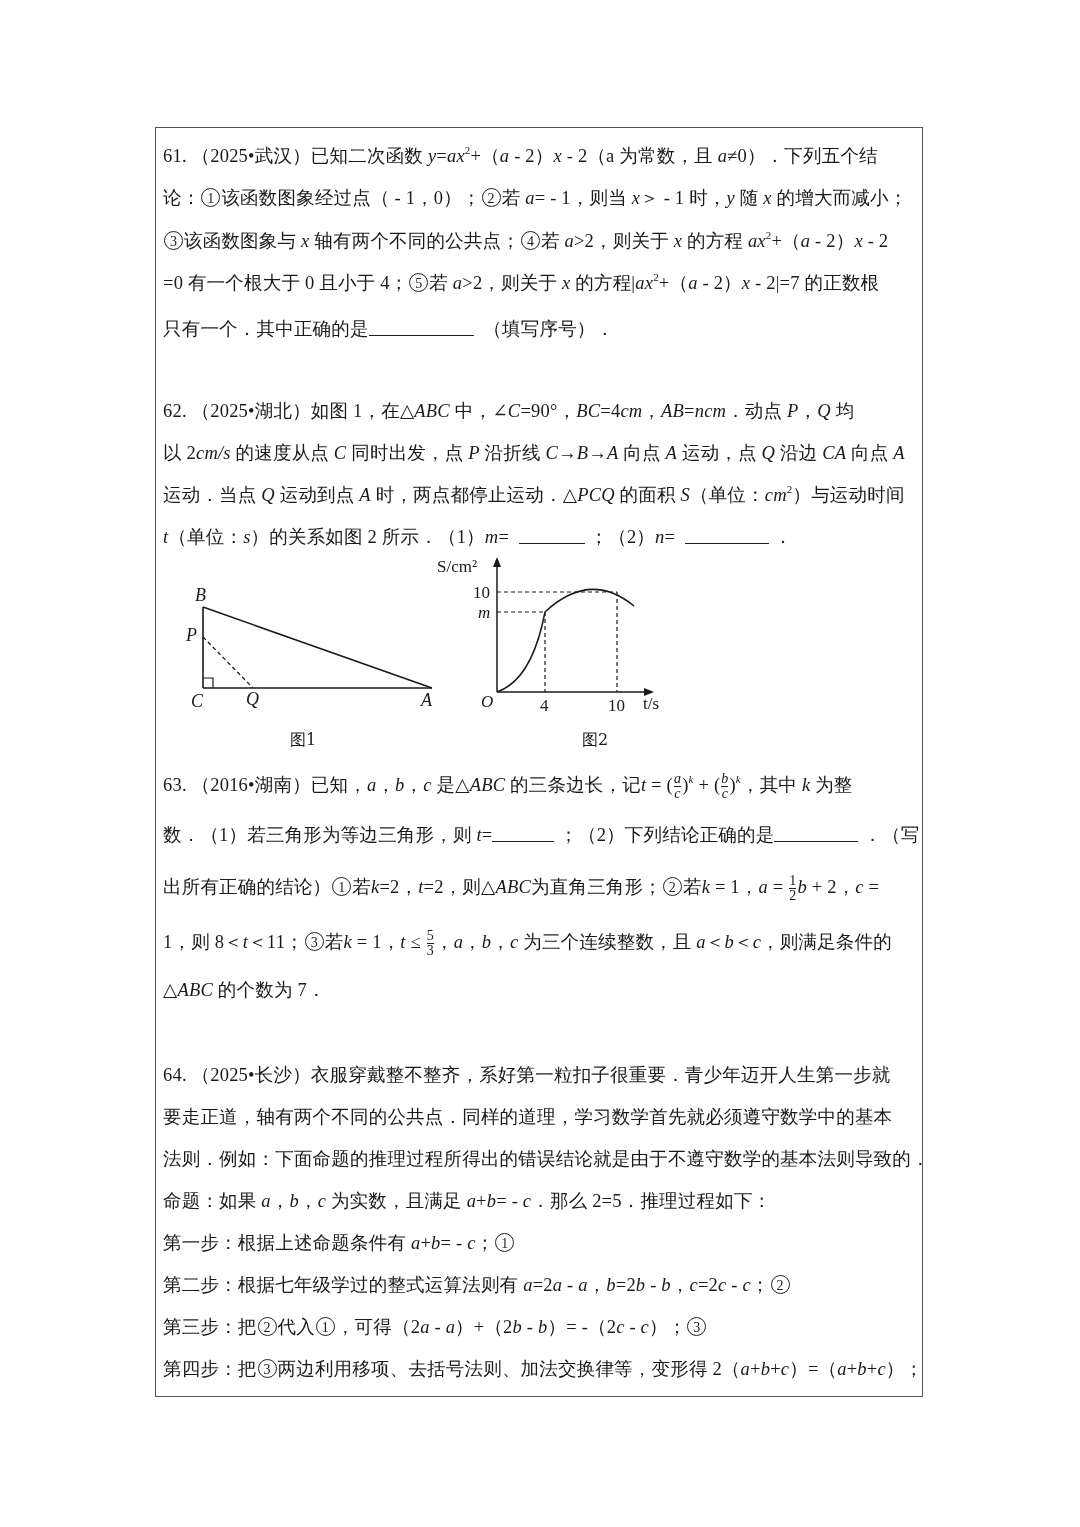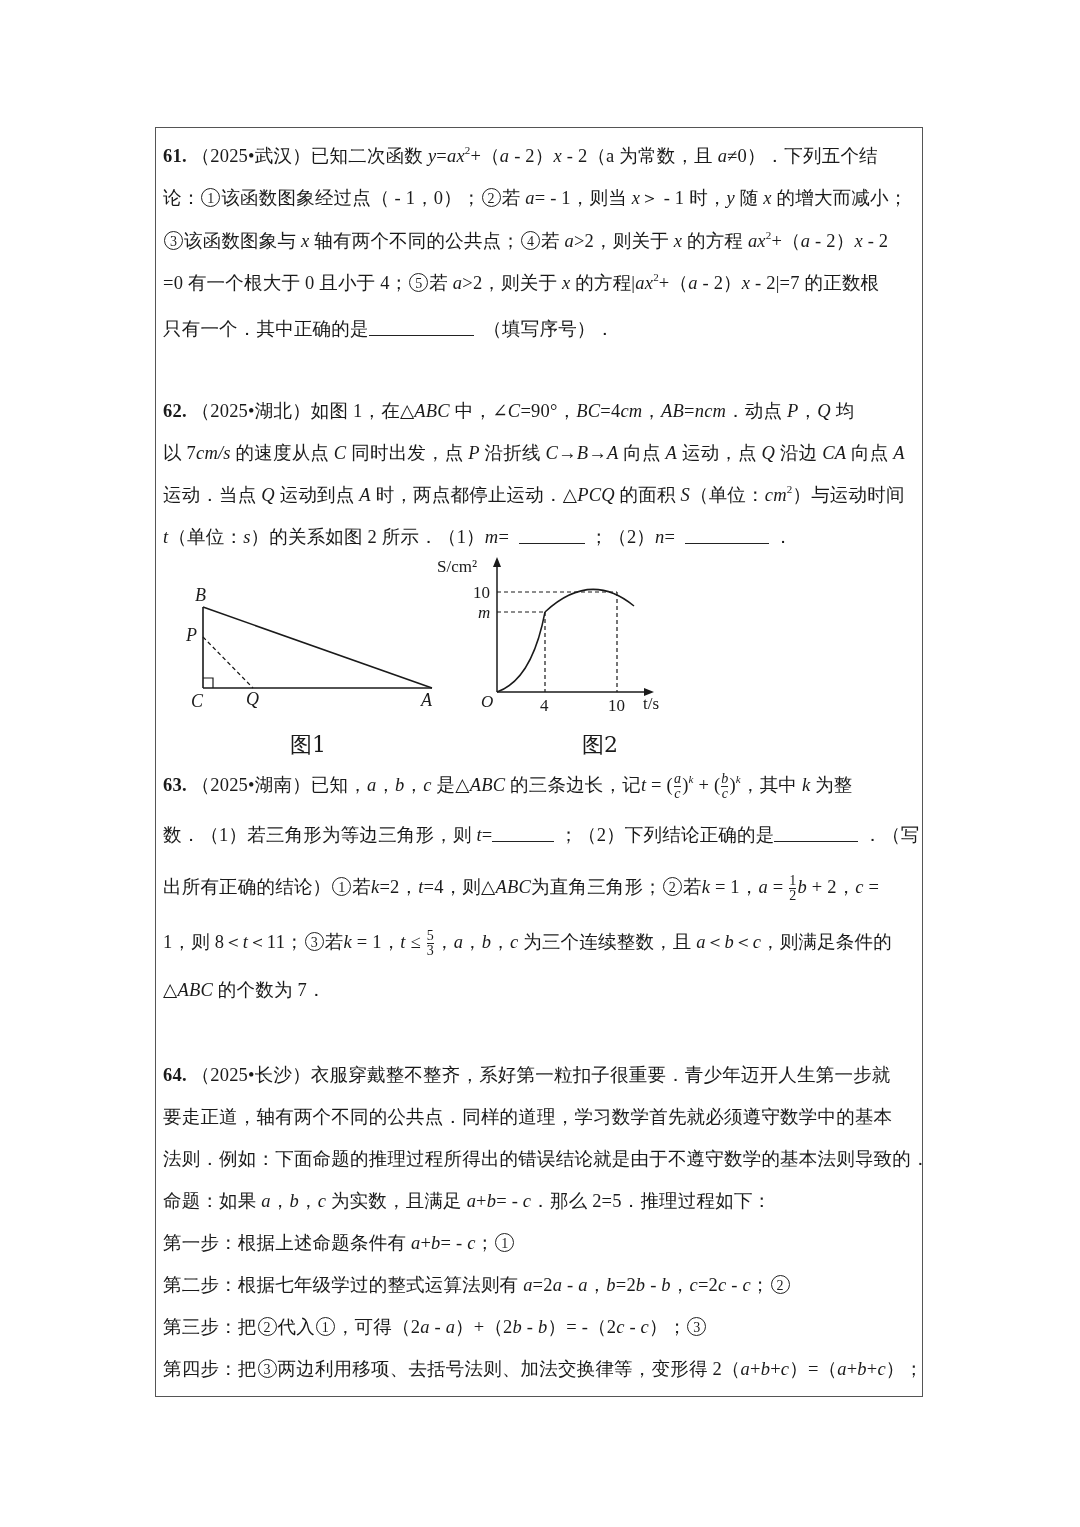--- a/index.html
+++ b/index.html
@@ -1,33 +1,33 @@
 <!DOCTYPE html>
 <html><head>
 <meta charset="utf-8">
 <style>
   html, body { margin:0; padding:0; background:#ffffff; }
   body { width:1080px; height:1527px; position:relative; overflow:hidden;
          font-family:"Liberation Serif","DejaVu Serif",serif; color:#1a1a1a; }
   .frame { position:absolute; left:155px; top:127px; width:768px; height:1270px;
            border:1.5px solid #555; box-sizing:border-box; }
   .line { position:absolute; left:163px; font-size:18.5px; white-space:nowrap; letter-spacing:0.2px; }
-  .num { font-weight:bold; }
+  .num { font-weight:normal; }
   i, .it { font-style:italic; }
   sup { font-size:11px; vertical-align:8px; line-height:0; }
   .blank { display:inline-block; border-bottom:1.3px solid #222; height:14px; vertical-align:-1px; }
   .circ { display:inline-block; width:19px; height:19px; border:1.3px solid #222; border-radius:50%;
           font-size:14px; line-height:19px; text-align:center; font-style:normal; vertical-align:1px;
           margin:0 1px; box-sizing:border-box; }
   .frac { display:inline-block; vertical-align:middle; text-align:center; font-size:14px; line-height:14px;
           margin:0 1px; font-style:italic; }
   .frac span { display:block; }
   .frac .den { border-top:1px solid #222; }
   .fig { position:absolute; }
-  .caption { position:absolute; font-size:22px; font-family:"DejaVu Serif",serif; }
+  .caption { position:absolute; font-size:16px; font-family:"DejaVu Serif",serif; }
 </style>
 </head>
 <body>
 
 <div class="frame"></div>
 
 <div class="line" style="top:143px">
   <span class="num">61.</span>
   <span>（2025•武汉）</span><span>已知二次函数</span>
   <i>y</i>=<i>ax</i><sup>2</sup>+（<i>a</i> - 2）<i>x</i> - 2<span>（a 为常数，且</span> <i>a</i>≠<span>0）．下列五个结</span>
@@ -43,21 +43,21 @@
 </div>
 <div class="line" style="top:316px">
   <span>只有一个．其中正确的是</span><span class="blank" style="width:105px"></span>&nbsp;&nbsp;<span>（填写序号）．</span>
 </div>
 
 <div class="line" style="top:398px">
   <span class="num">62.</span>
   <span>（2025•湖北）</span><span>如图 1，在△</span><i>ABC</i> <span>中，∠</span><i>C</i><span>=90°，</span><i>BC</i><span>=4</span><i>cm</i><span>，</span><i>AB</i><span>=</span><i>ncm</i><span>．动点</span> <i>P</i><span>，</span><i>Q</i> <span>均</span>
 </div>
 <div class="line" style="top:440px">
-  <span>以 7</span><i>cm/s</i> <span>的速度从点</span> <i>C</i> <span>同时出发，点</span> <i>P</i> <span>沿折线</span> <i>C</i>→<i>B</i>→<i>A</i> <span>向点</span> <i>A</i> <span>运动，点</span> <i>Q</i> <span>沿边</span> <i>CA</i> <span>向点</span> <i>A</i>
+  <span>以 2</span><i>cm/s</i> <span>的速度从点</span> <i>C</i> <span>同时出发，点</span> <i>P</i> <span>沿折线</span> <i>C</i>→<i>B</i>→<i>A</i> <span>向点</span> <i>A</i> <span>运动，点</span> <i>Q</i> <span>沿边</span> <i>CA</i> <span>向点</span> <i>A</i>
 </div>
 <div class="line" style="top:482px">
   <span>运动．当点</span> <i>Q</i> <span>运动到点</span> <i>A</i> <span>时，两点都停止运动．△</span><i>PCQ</i> <span>的面积</span> <i>S</i><span>（单位：</span><i>cm</i><sup>2</sup><span>）与运动时间</span>
 </div>
 <div class="line" style="top:524px">
   <i>t</i><span>（单位：</span><i>s</i><span>）的关系如图 2 所示．（1）</span><i>m</i><span>= </span>&nbsp;<span class="blank" style="width:66px"></span>&nbsp;<span>；（2）</span><i>n</i><span>= </span>&nbsp;<span class="blank" style="width:84px"></span>&nbsp;<span>．</span>
 </div>
 
 <svg class="fig" style="left:180px;top:575px" width="270" height="140">
   <g transform="translate(-180,-575)" font-family="Liberation Serif, serif" font-style="italic" font-size="18" fill="#1a1a1a">
@@ -93,27 +93,27 @@
     <text x="481" y="707" font-style="italic">O</text>
     <text x="540" y="711">4</text>
     <text x="608" y="711">10</text>
     <text x="643" y="709">t/s</text>
   </g>
 </svg>
 <div class="caption" style="left:582px;top:730px">图2</div>
 
 <div class="line" style="top:772px">
   <span class="num">63.</span>
-  <span>（2025•湖南）</span><span>已知，</span><i>a</i>，<i>b</i>，<i>c</i> <span>是△</span><i>ABC</i> <span>的三条边长，记</span><i>t</i> = (<span class="frac"><span>a</span><span class="den">c</span></span>)<sup><i>k</i></sup> + (<span class="frac"><span>b</span><span class="den">c</span></span>)<sup><i>k</i></sup><span>，其中</span> <i>k</i> <span>为整</span>
+  <span>（2016•湖南）</span><span>已知，</span><i>a</i>，<i>b</i>，<i>c</i> <span>是△</span><i>ABC</i> <span>的三条边长，记</span><i>t</i> = (<span class="frac"><span>a</span><span class="den">c</span></span>)<sup><i>k</i></sup> + (<span class="frac"><span>b</span><span class="den">c</span></span>)<sup><i>k</i></sup><span>，其中</span> <i>k</i> <span>为整</span>
 </div>
 <div class="line" style="top:822px">
   <span>数．（1）若三角形为等边三角形，则</span> <i>t</i><span>=</span><span class="blank" style="width:62px"></span>&nbsp;<span>；（2）下列结论正确的是</span><span class="blank" style="width:84px"></span>&nbsp;<span>．（写</span>
 </div>
 <div class="line" style="top:874px">
-  <span>出所有正确的结论）</span><span class="circ">1</span><span>若</span><i>k</i><span>=2，</span><i>t</i><span>=4，则△</span><i>ABC</i><span>为直角三角形；</span><span class="circ">2</span><span>若</span><i>k</i><span> = 1，</span><i>a</i><span> = </span><span class="frac" style="font-style:normal"><span>1</span><span class="den">2</span></span><i>b</i><span> + 2，</span><i>c</i><span> =</span>
+  <span>出所有正确的结论）</span><span class="circ">1</span><span>若</span><i>k</i><span>=2，</span><i>t</i><span>=2，则△</span><i>ABC</i><span>为直角三角形；</span><span class="circ">2</span><span>若</span><i>k</i><span> = 1，</span><i>a</i><span> = </span><span class="frac" style="font-style:normal"><span>1</span><span class="den">2</span></span><i>b</i><span> + 2，</span><i>c</i><span> =</span>
 </div>
 <div class="line" style="top:929px">
   <span>1，则 8＜</span><i>t</i><span>＜11；</span><span class="circ">3</span><span>若</span><i>k</i><span> = 1，</span><i>t</i><span> ≤ </span><span class="frac" style="font-style:normal"><span>5</span><span class="den">3</span></span><span>，</span><i>a</i>，<i>b</i>，<i>c</i> <span>为三个连续整数，且</span> <i>a</i>＜<i>b</i>＜<i>c</i><span>，则满足条件的</span>
 </div>
 <div class="line" style="top:977px">
   <span>△</span><i>ABC</i> <span>的个数为 7．</span>
 </div>
 
 <div class="line" style="top:1062px">
   <span class="num">64.</span>

